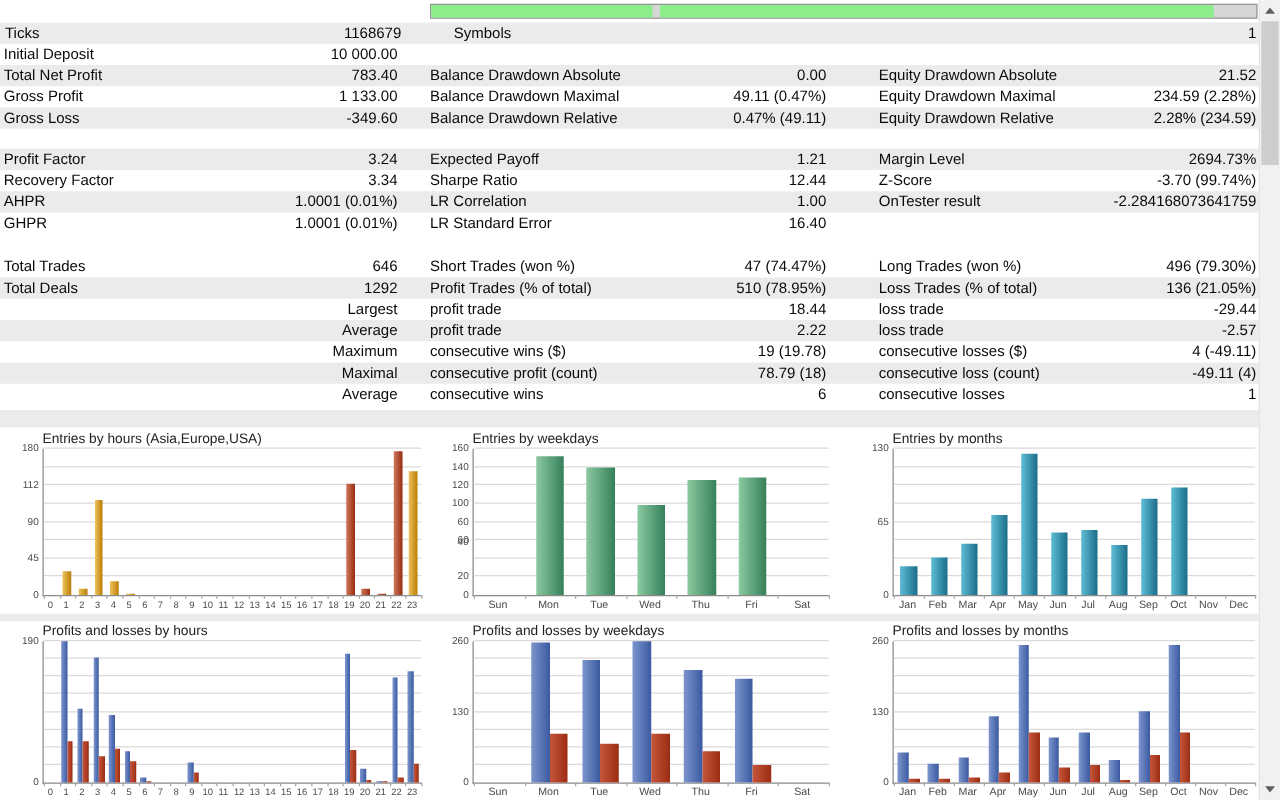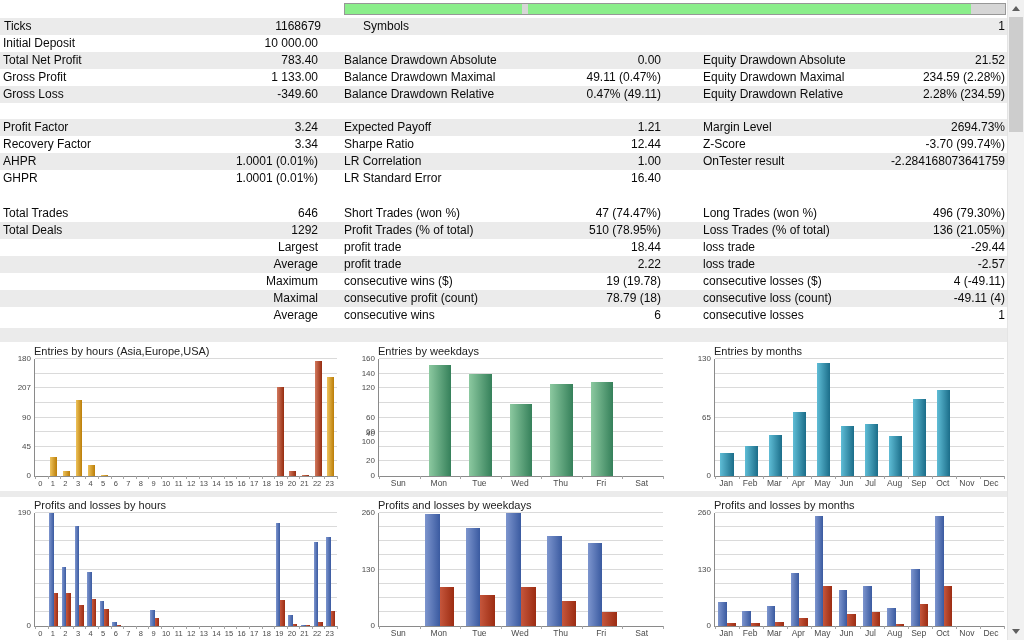--- a/index.html
+++ b/index.html
@@ -319,21 +319,21 @@
           <div class="xtick" style="left: 239.083px;"></div>
           <div class="xtick" style="left: 251.667px;"></div>
           <div class="xtick" style="left: 264.25px;"></div>
           <div class="xtick" style="left: 276.833px;"></div>
           <div class="xtick" style="left: 289.417px;"></div>
           <div class="xtick" style="left: 302px;"></div>
         </div>
         <div class="ylab" style="top: 127px;">0</div>
         <div class="ylab" style="top: 97.75px;">45</div>
         <div class="ylab" style="top: 68.5px;">90</div>
-        <div class="ylab" style="top: 39.25px;">207</div>
+        <div class="ylab" style="top: 39.25px;">112</div>
         <div class="ylab" style="top: 10px;">180</div>
         <div class="xlab small" style="left: 26px; width: 12.5833px; top: 134px;">0</div>
         <div class="xlab small" style="left: 38.5833px; width: 12.5833px; top: 134px;">1</div>
         <div class="xlab small" style="left: 51.1667px; width: 12.5833px; top: 134px;">2</div>
         <div class="xlab small" style="left: 63.75px; width: 12.5833px; top: 134px;">3</div>
         <div class="xlab small" style="left: 76.3333px; width: 12.5833px; top: 134px;">4</div>
         <div class="xlab small" style="left: 88.9167px; width: 12.5833px; top: 134px;">5</div>
         <div class="xlab small" style="left: 101.5px; width: 12.5833px; top: 134px;">6</div>
         <div class="xlab small" style="left: 114.083px; width: 12.5833px; top: 134px;">7</div>
         <div class="xlab small" style="left: 126.667px; width: 12.5833px; top: 134px;">8</div>
@@ -376,21 +376,21 @@
           <div class="xtick" style="left: 162.286px;"></div>
           <div class="xtick" style="left: 202.857px;"></div>
           <div class="xtick" style="left: 243.429px;"></div>
           <div class="xtick" style="left: 284px;"></div>
         </div>
         <div class="ylab" style="top: 127px;">0</div>
         <div class="ylab" style="top: 112.375px;">20</div>
         <div class="ylab" style="top: 85px; font-style: italic;">40</div>
         <div class="ylab" style="top: 83.125px;">60</div>
         <div class="ylab" style="top: 68.5px;">60</div>
-        <div class="ylab" style="top: 53.875px; margin-top: 39px;">100</div>
+        <div class="ylab" style="top: 53.875px;">100</div>
         <div class="ylab" style="top: 39.25px;">120</div>
         <div class="ylab" style="top: 24.625px;">140</div>
         <div class="ylab" style="top: 10px;">160</div>
         <div class="xlab" style="left: 26px; width: 40.5714px; top: 134px;">Sun</div>
         <div class="xlab" style="left: 66.5714px; width: 40.5714px; top: 134px;">Mon</div>
         <div class="xlab" style="left: 107.143px; width: 40.5714px; top: 134px;">Tue</div>
         <div class="xlab" style="left: 147.714px; width: 40.5714px; top: 134px;">Wed</div>
         <div class="xlab" style="left: 188.286px; width: 40.5714px; top: 134px;">Thu</div>
         <div class="xlab" style="left: 228.857px; width: 40.5714px; top: 134px;">Fri</div>
         <div class="xlab" style="left: 269.429px; width: 40.5714px; top: 134px;">Sat</div>

